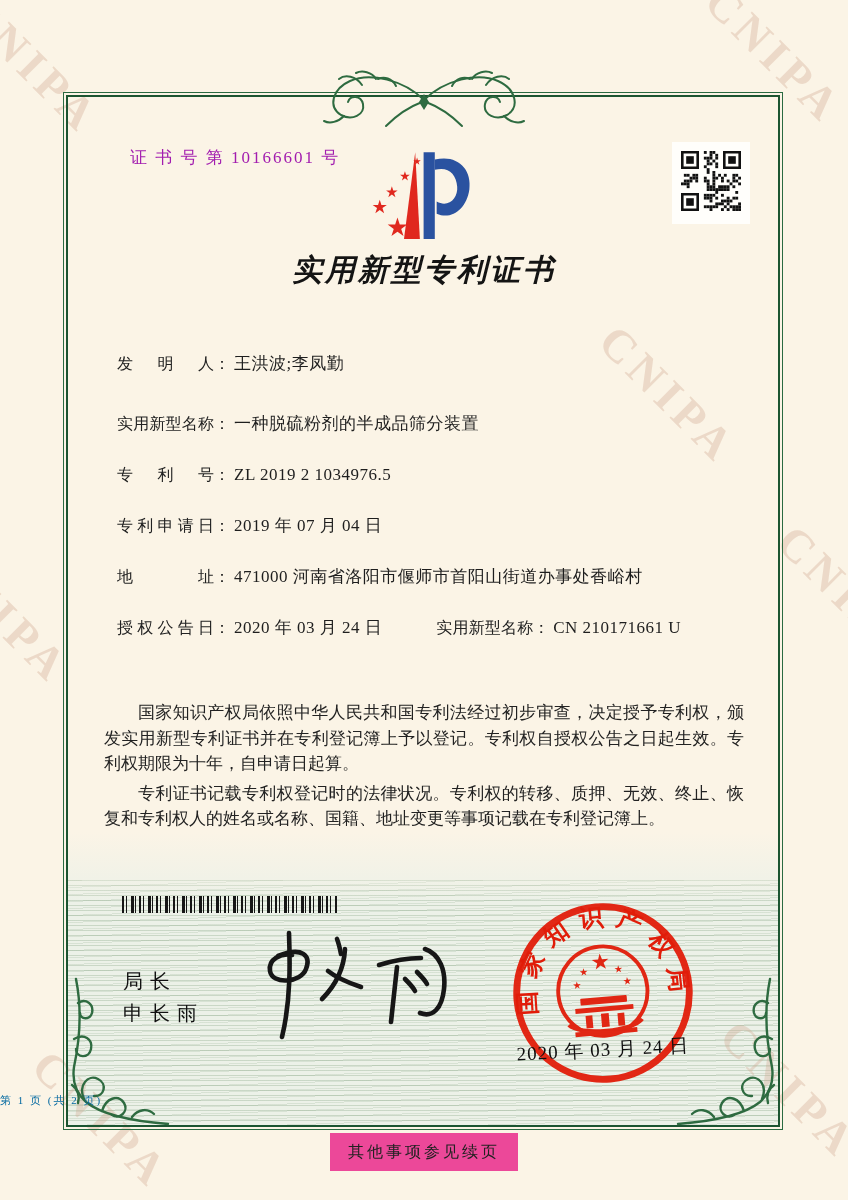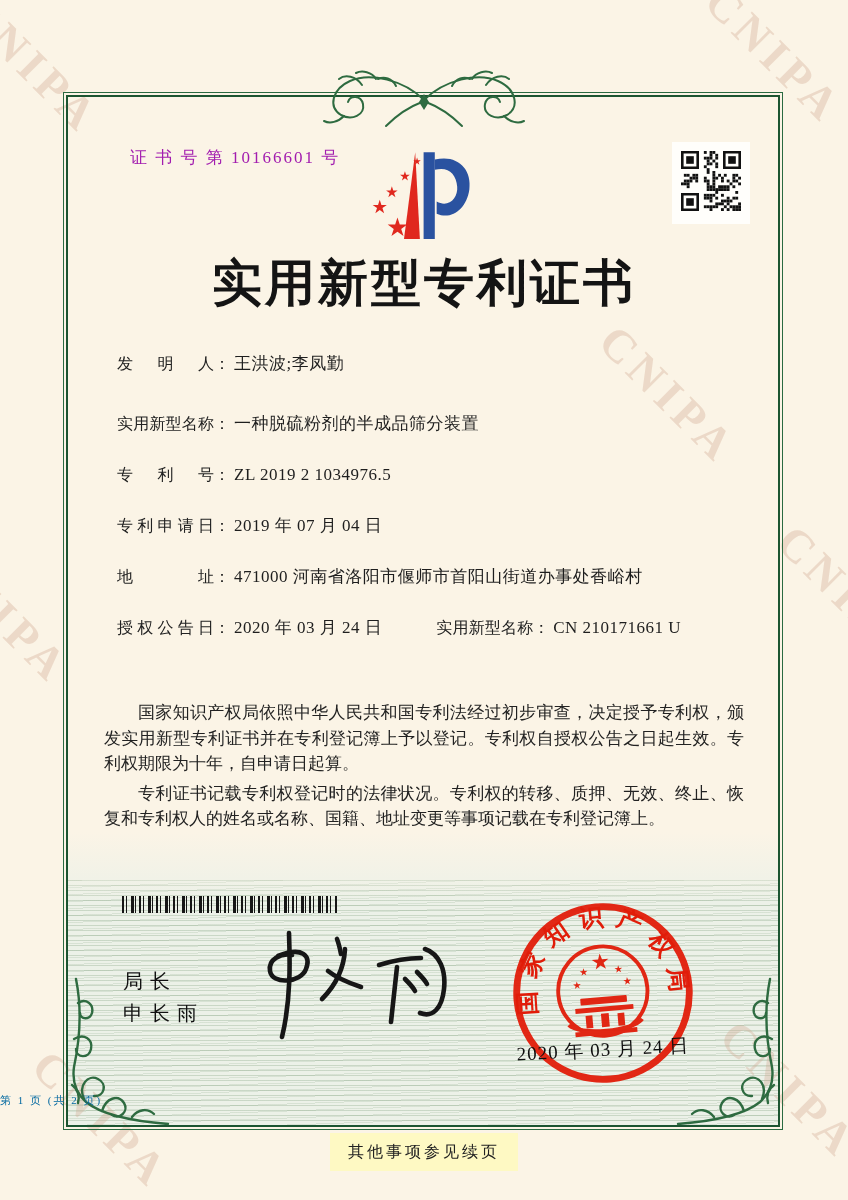--- a/index.html
+++ b/index.html
@@ -57,21 +57,21 @@
     font-size:17px;letter-spacing:2px;color:#a21caf;
   }
   .qr-box{
     position:absolute;left:672px;top:142px;width:78px;height:82px;
     background:#fffefb;z-index:4;
   }
   .qr-box svg{position:absolute;left:9px;top:9px}
   .logo{position:absolute;left:362px;top:148px;z-index:4}
   .doc-title{
     position:absolute;left:0;right:0;top:250px;z-index:4;
-    text-align:center;font-size:50px;font-weight:600;letter-spacing:3px;color:#141414;
+    text-align:center;font-size:30px;font-weight:600;letter-spacing:3px;color:#141414;font-style:italic;
   }
   
   .fields{position:absolute;left:117px;top:350px;width:600px;z-index:4;font-size:17px}
   .frow{margin-bottom:24px;line-height:27px;white-space:nowrap}
   .frow:first-child{margin-bottom:33px}
   .flabel{
     display:inline-block;width:97px;font-size:16px;vertical-align:baseline;
     text-align:justify;text-align-last:justify;color:#222;
   }
   .fcolon{display:inline-block;font-size:16px;margin-right:4px}
@@ -100,21 +100,21 @@
     position:absolute;left:508px;top:1037px;width:190px;z-index:6;
     text-align:center;font-size:19px;color:#101010;letter-spacing:1px;
     transform:rotate(-3deg);
   }
   .page-num{
     position:absolute;left:0;right:44px;top:1093px;z-index:4;
     text-align:left;font-size:11px;color:#0369a1;letter-spacing:2px;
   }
   .footer-note{
     position:absolute;left:330px;top:1133px;width:188px;height:38px;z-index:4;
-    background:#fef9c3;text-align:center;line-height:38px;
+    background:#ec4899;text-align:center;line-height:38px;
     font-size:16px;letter-spacing:3px;color:#222;
   }
 </style>
 </head>
 <body>
 
 <div class="page">
 
   <div class="wm wm1">CNIPA</div>
   <div class="wm wm2">CNIPA</div>

